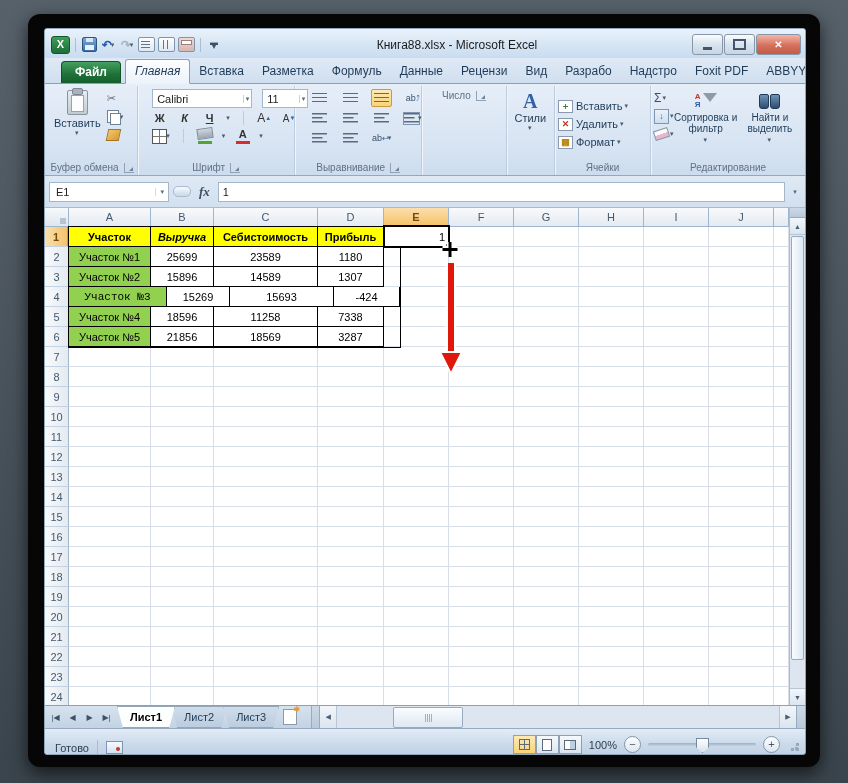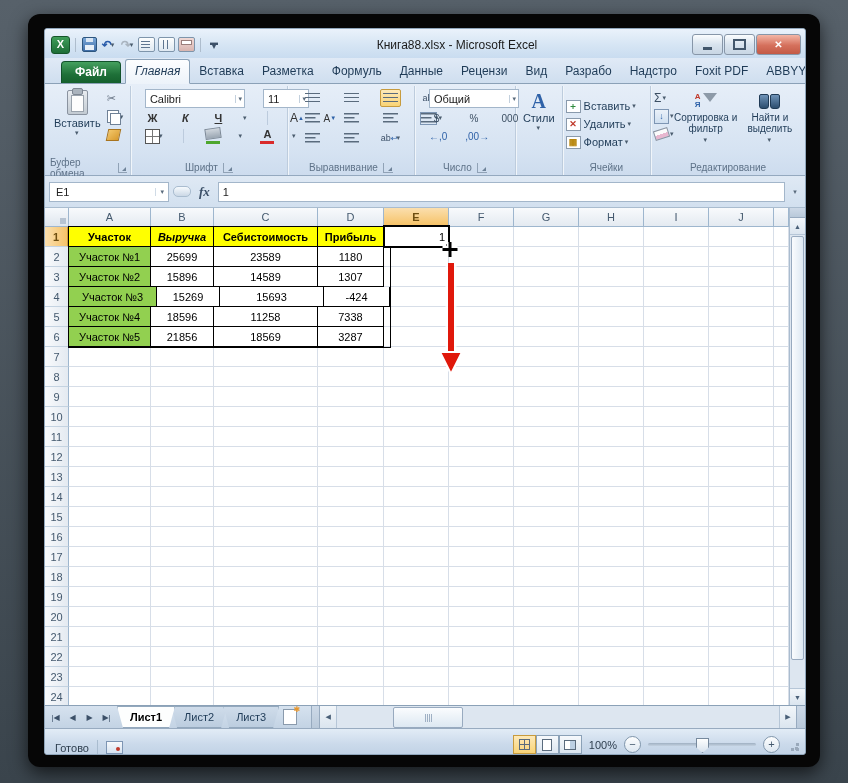--- a/index.html
+++ b/index.html
@@ -47,21 +47,21 @@
   .launcher::after{content:"";position:absolute;right:1px;bottom:1px;border:2px solid transparent;border-right-color:#6f8399;border-bottom-color:#6f8399;}
   .bigbtn{display:flex;flex-direction:column;align-items:center;justify-content:flex-start;font-size:11px;color:#1f3b57;padding:2px 4px;}
   .clip-ic{width:19px;height:23px;background:linear-gradient(#e8ecf0,#c2cad2);border:1px solid #8a93a0;border-radius:2px;position:relative;margin-bottom:2px;}
   .clip-ic::before{content:"";position:absolute;left:4px;top:-3px;width:9px;height:5px;background:#aab3bd;border:1px solid #7d8692;border-radius:2px;}
   .clip-ic::after{content:"";position:absolute;left:3px;top:4px;width:11px;height:15px;background:#fdfdfd;border:1px solid #9aa3ad;}
   .smallcol{display:flex;flex-direction:column;gap:3px;padding:3px 2px;}
   .sbtn{height:15px;display:flex;align-items:center;gap:2px;font-size:11px;color:#44596e;}
   .copy-ic{width:10px;height:11px;border:1px solid #6f8196;background:#fff;position:relative;}
   .copy-ic::before{content:"";position:absolute;left:2px;top:2px;width:9px;height:10px;border:1px solid #6f8196;background:#fff;}
   .brush-ic{width:11px;height:10px;background:linear-gradient(135deg,#f3c76a,#d89a2e);border:1px solid #a8741f;transform:skewX(-12deg);}
-  .frow{display:flex;align-items:center;gap:18px;margin:1px 11px;}
+  .frow{display:flex;align-items:center;gap:10px;margin:1px 11px;}
   .selbox{background:#fff;border:1px solid #a3b6ca;font-size:11px;color:#222;display:flex;align-items:center;padding:0 2px 0 4px;height:17px;}
   .selbox .dd{margin-left:auto;font-size:7px;color:#5a6b7d;border-left:1px solid #c3d0dd;padding-left:2px;}
   .fbtn{min-width:15px;height:16px;display:flex;align-items:center;justify-content:center;font-size:11px;color:#333;}
   .b-bold{font-weight:bold;}
   .b-italic{font-style:italic;font-weight:bold;}
   .b-under{text-decoration:underline;font-weight:bold;}
   .asz{font-size:12px;color:#333;position:relative;}
   .asz .tri{font-size:6px;color:#2f62a8;vertical-align:top;}
   .grid-ic{width:13px;height:13px;border:1px solid #555;background:
       linear-gradient(#777,#777) 50% 0/1px 100% no-repeat,
@@ -362,40 +362,20 @@
               </div>
           </div>
         </div>
         <div class="glabel">
             <span>Выравнивание</span>
             <span class="launcher"></span>
           </div>
       </div>
 
       <div class="group" style="width:94px;">
-        <div class="gbody" style="flex-direction:column;">
-          <div class="frow">
-              <div class="selbox" style="width:82px;">
-                <span>Общий</span>
-                <span class="dd">▾</span>
-              </div>
-            </div>
-          <div class="frow">
-            <div class="num-ic">
-                <span>$</span>
-                <span class="ddm">▾</span>
-              </div>
-            <div class="num-ic">%</div>
-            <div class="num-ic">000</div>
-          </div>
-          <div class="frow">
-            <div class="num-ic" style="color:#2f62a8;">←,0</div>
-            <div class="num-ic" style="color:#2f62a8;">,00→</div>
-          </div>
-        </div>
         <div class="glabel">
             <span>Число</span>
             <span class="launcher"></span>
           </div>
       </div>
 
       <div class="group" style="width:50px;">
         <div class="gbody" style="justify-content:center;">
           <div class="bigbtn">
             <span class="styles-ic">А</span>
@@ -852,21 +832,21 @@
             <div class="tcell " style="width: 104px; background: rgb(255, 255, 255);">23589</div>
             <div class="tcell " style="width: 66px; background: rgb(255, 255, 255);">1180</div>
           </div>
           <div class="trow">
             <div class="tcell " style="width: 82px; background: rgb(146, 208, 80);">Участок №2</div>
             <div class="tcell " style="width: 63px; background: rgb(255, 255, 255);">15896</div>
             <div class="tcell " style="width: 104px; background: rgb(255, 255, 255);">14589</div>
             <div class="tcell " style="width: 66px; background: rgb(255, 255, 255);">1307</div>
           </div>
           <div class="trow">
-            <div class="tcell " style="width: 88px; background: rgb(146, 208, 80);">Участок №3</div>
+            <div class="tcell " style="width: 98px; background: rgb(146, 208, 80); font-family: Liberation Mono, monospace;">Участок №3</div>
             <div class="tcell " style="width: 63px; background: rgb(255, 255, 255);">15269</div>
             <div class="tcell " style="width: 104px; background: rgb(255, 255, 255);">15693</div>
             <div class="tcell " style="width: 66px; background: rgb(255, 255, 255);">-424</div>
           </div>
           <div class="trow">
             <div class="tcell " style="width: 82px; background: rgb(146, 208, 80);">Участок №4</div>
             <div class="tcell " style="width: 63px; background: rgb(255, 255, 255);">18596</div>
             <div class="tcell " style="width: 104px; background: rgb(255, 255, 255);">11258</div>
             <div class="tcell " style="width: 66px; background: rgb(255, 255, 255);">7338</div>
           </div>

